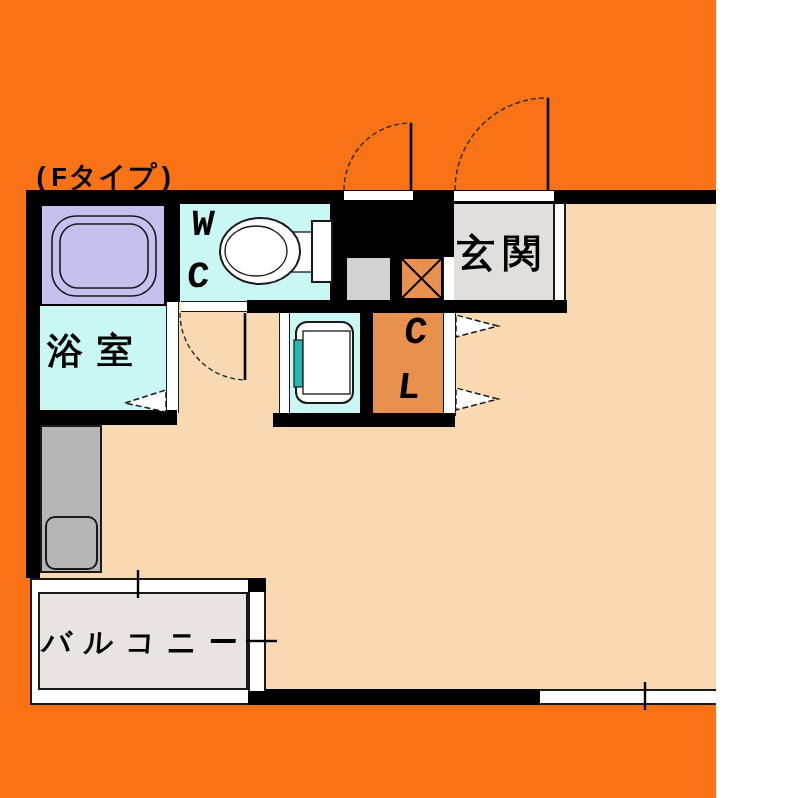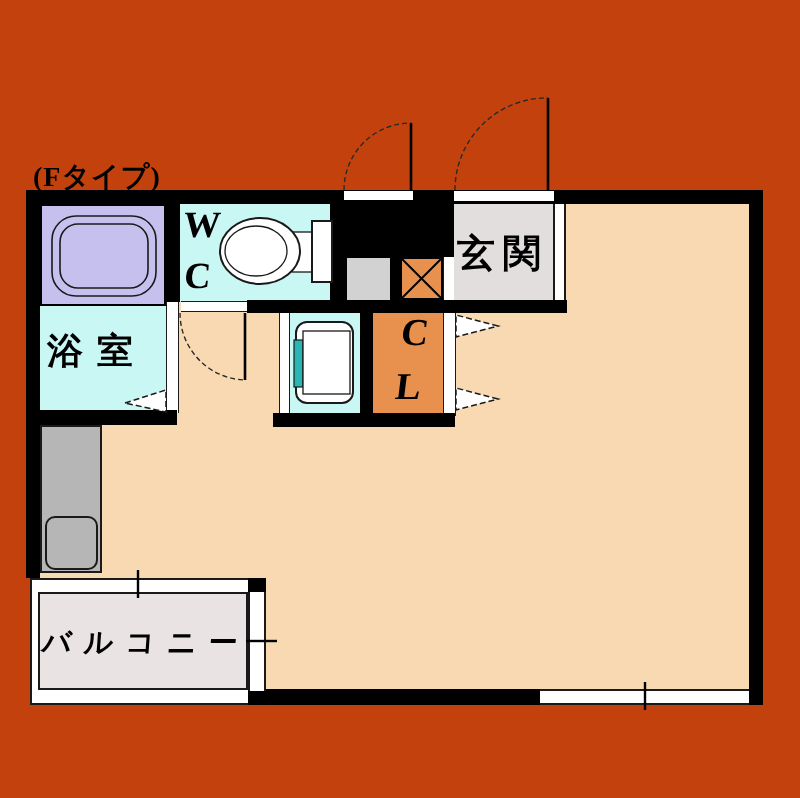--- a/index.html
+++ b/index.html
@@ -1,18 +1,18 @@
 <!DOCTYPE html>
 <html style="--wall: #000000; --outline: #1a1a1a; --room-floor: #f8d9b1; --wet-area: #c9f7f4; --bathtub-area: #c6c0ee; --closet-fill: #e8914e; --entrance-floor: #e2dede; --balcony-floor: #e9e3e3; --kitchen-counter: #b6b6b6; --shaft-box: #d2d2d2; --washer-accent: #2ab5b5; --fixture-fill: #ffffff;"><head>
 <meta charset="utf-8">
 <style>
   html,body{margin:0;padding:0;background:#ffffff;}
   #canvas{
-    position:relative;width:800px;height:798px;background:#c2410c;overflow:hidden;
-    font-family:Liberation Serif, serif;
+    position:relative;width:716px;height:798px;background:#f97316;overflow:hidden;
+    font-family:Liberation Mono, monospace;
   }
   #canvas *{box-sizing:border-box;}
   .abs{position:absolute;}
   
   .wall{background:var(--wall);}
   .floor-main{background:var(--room-floor);}
   .wet{background:var(--wet-area);}
   .bathtub-cell{background:var(--bathtub-area);border:2px solid var(--wall);}
   .closet{background:var(--closet-fill);}
   .entrance{background:var(--entrance-floor);}

